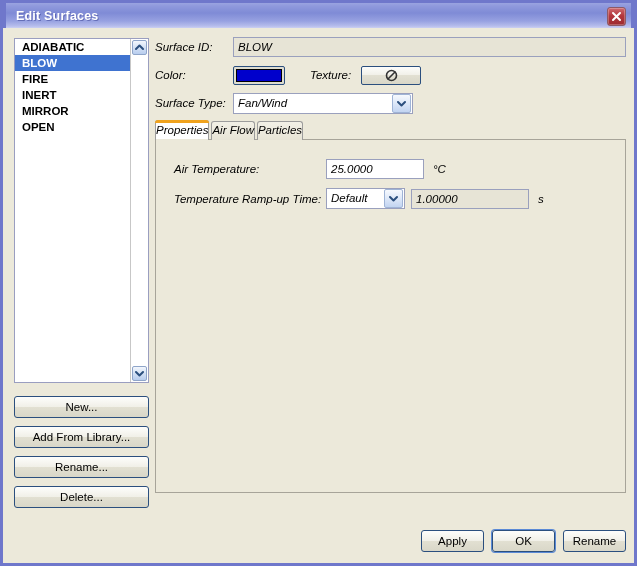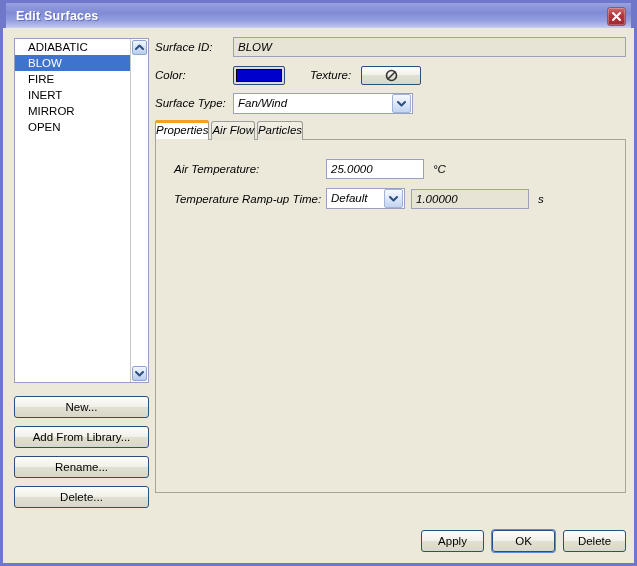--- a/index.html
+++ b/index.html
@@ -84,24 +84,25 @@
     height: 345px;
     box-sizing: border-box;
     background: #ffffff;
     border: 1px solid #9a9ec0;
     overflow: hidden;
   }
   .list-items { position: absolute; left: 0; top: 0; right: 17px; }
   .list-item {
     height: 16px;
     line-height: 16px;
-    padding-left: 13px;
+    padding-left: 7px;
     font-size: 11.5px;
     white-space: nowrap;
     cursor: default;
+    font-weight: bold;
   }
   .list-item.selected { background: #3f73d0; color: #ffffff; }
 
   
   .lb-scroll {
     position: absolute;
     right: 0; top: 0; bottom: 0;
     width: 17px;
     background: #ffffff;
     border-left: 1px solid #c7c7c7;
@@ -435,17 +436,17 @@
           </div>
           <div class="tf disabled" id="ramp-value-field">1.00000</div>
           <span class="unit">s</span>
         </div>
       </div>
     </div>
 
     <div id="bottom-bar">
       <button class="dbtn">Apply</button>
       <button class="dbtn default">OK</button>
-      <button class="dbtn">Delete</button>
+      <button class="dbtn">Rename</button>
     </div>
 
   </div>
 </div>
 
 </body></html>

